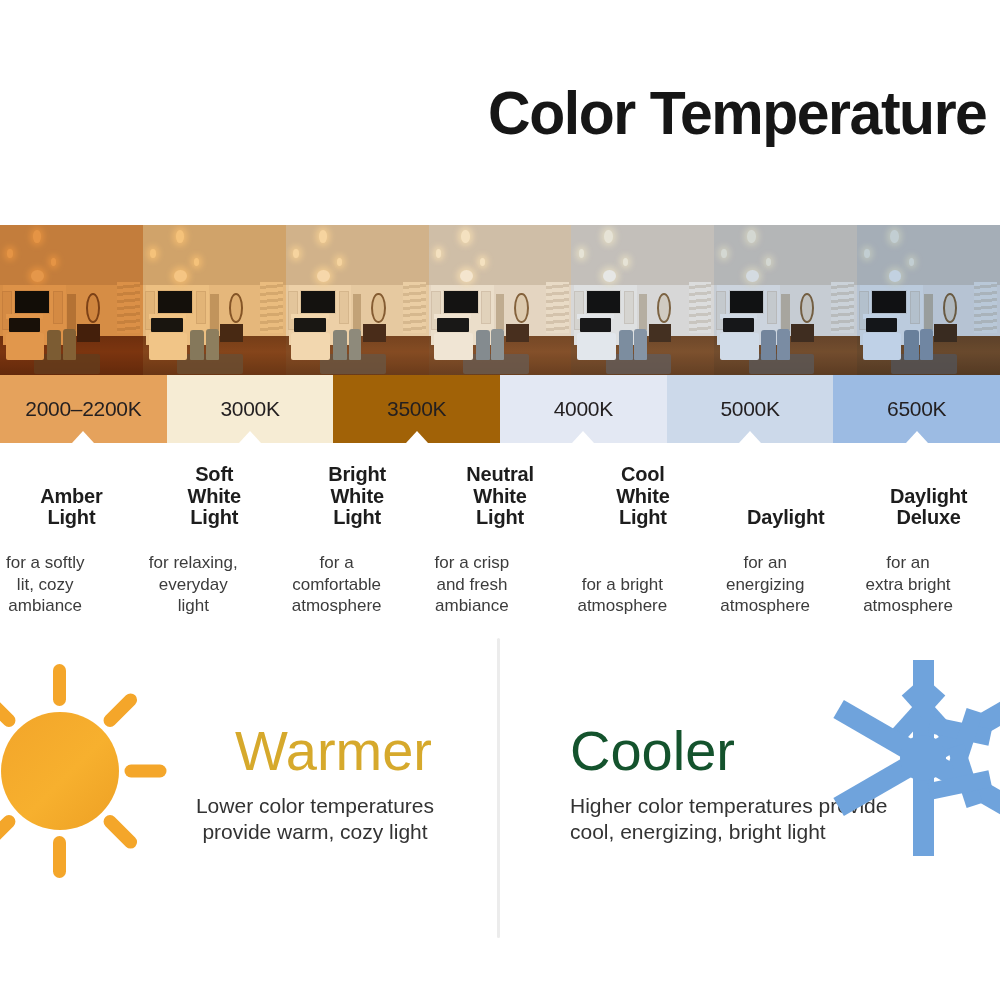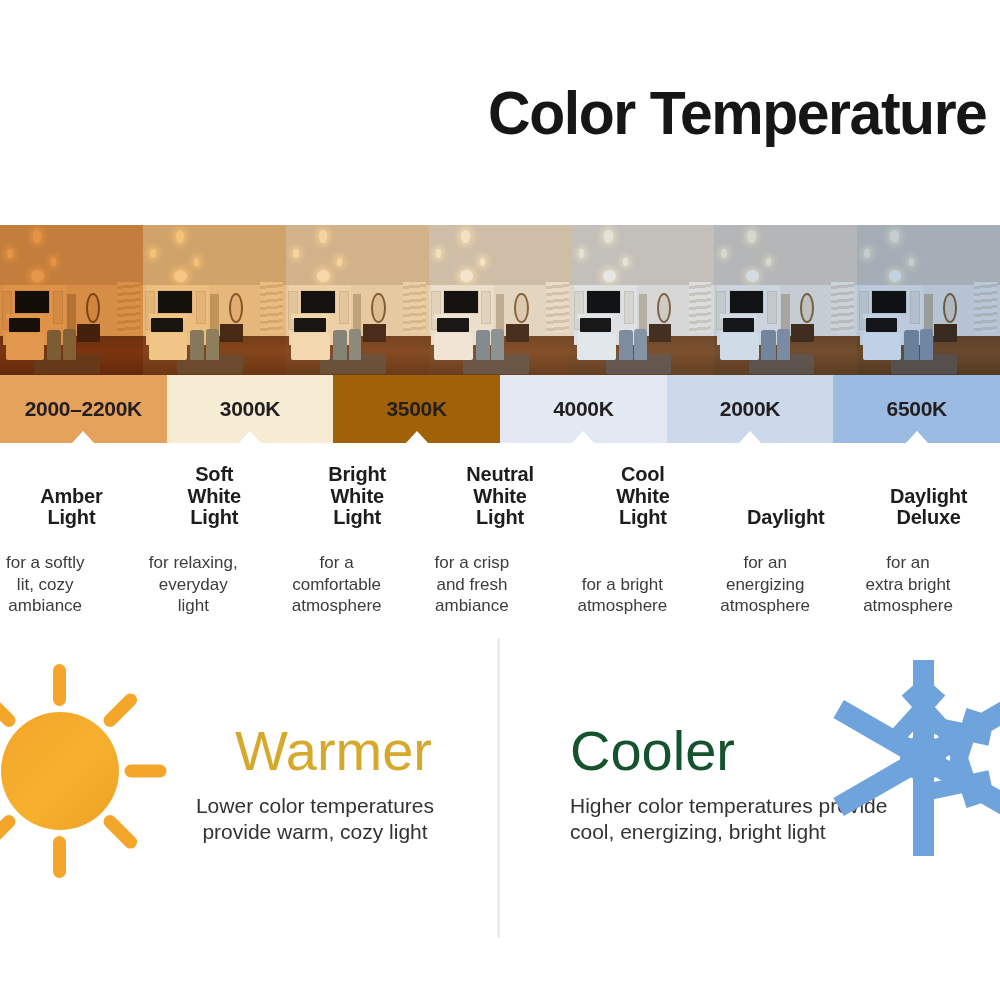--- a/index.html
+++ b/index.html
@@ -74,21 +74,21 @@
 
   
   .bands { display:flex; width:1000px; height:68px; }
   .band {
     flex:1 1 0;
     position:relative;
     display:flex;
     align-items:center;
     justify-content:center;
     font-size:21px;
-    font-weight:bold;
+    font-weight:normal;
     color:#231f20;
     letter-spacing:-0.3px;
   }
   .notch {
     position:absolute;
     left:50%; bottom:0;
     transform:translateX(-50%);
     width:0; height:0;
     border-left:11px solid transparent;
     border-right:11px solid transparent;
@@ -380,21 +380,21 @@
   </div>
     <div class="band" style="background: #a16207;">
     <span>3500K</span>
     <div class="notch"></div>
   </div>
     <div class="band" style="background: rgb(227, 232, 243);">
     <span>4000K</span>
     <div class="notch"></div>
   </div>
     <div class="band" style="background: rgb(204, 217, 234);">
-    <span>2000K</span>
+    <span>5000K</span>
     <div class="notch"></div>
   </div>
     <div class="band" style="background: rgb(156, 187, 227);">
     <span>6500K</span>
     <div class="notch"></div>
   </div>
   </div>
 
 <div class="labels">
     <div class="col">

